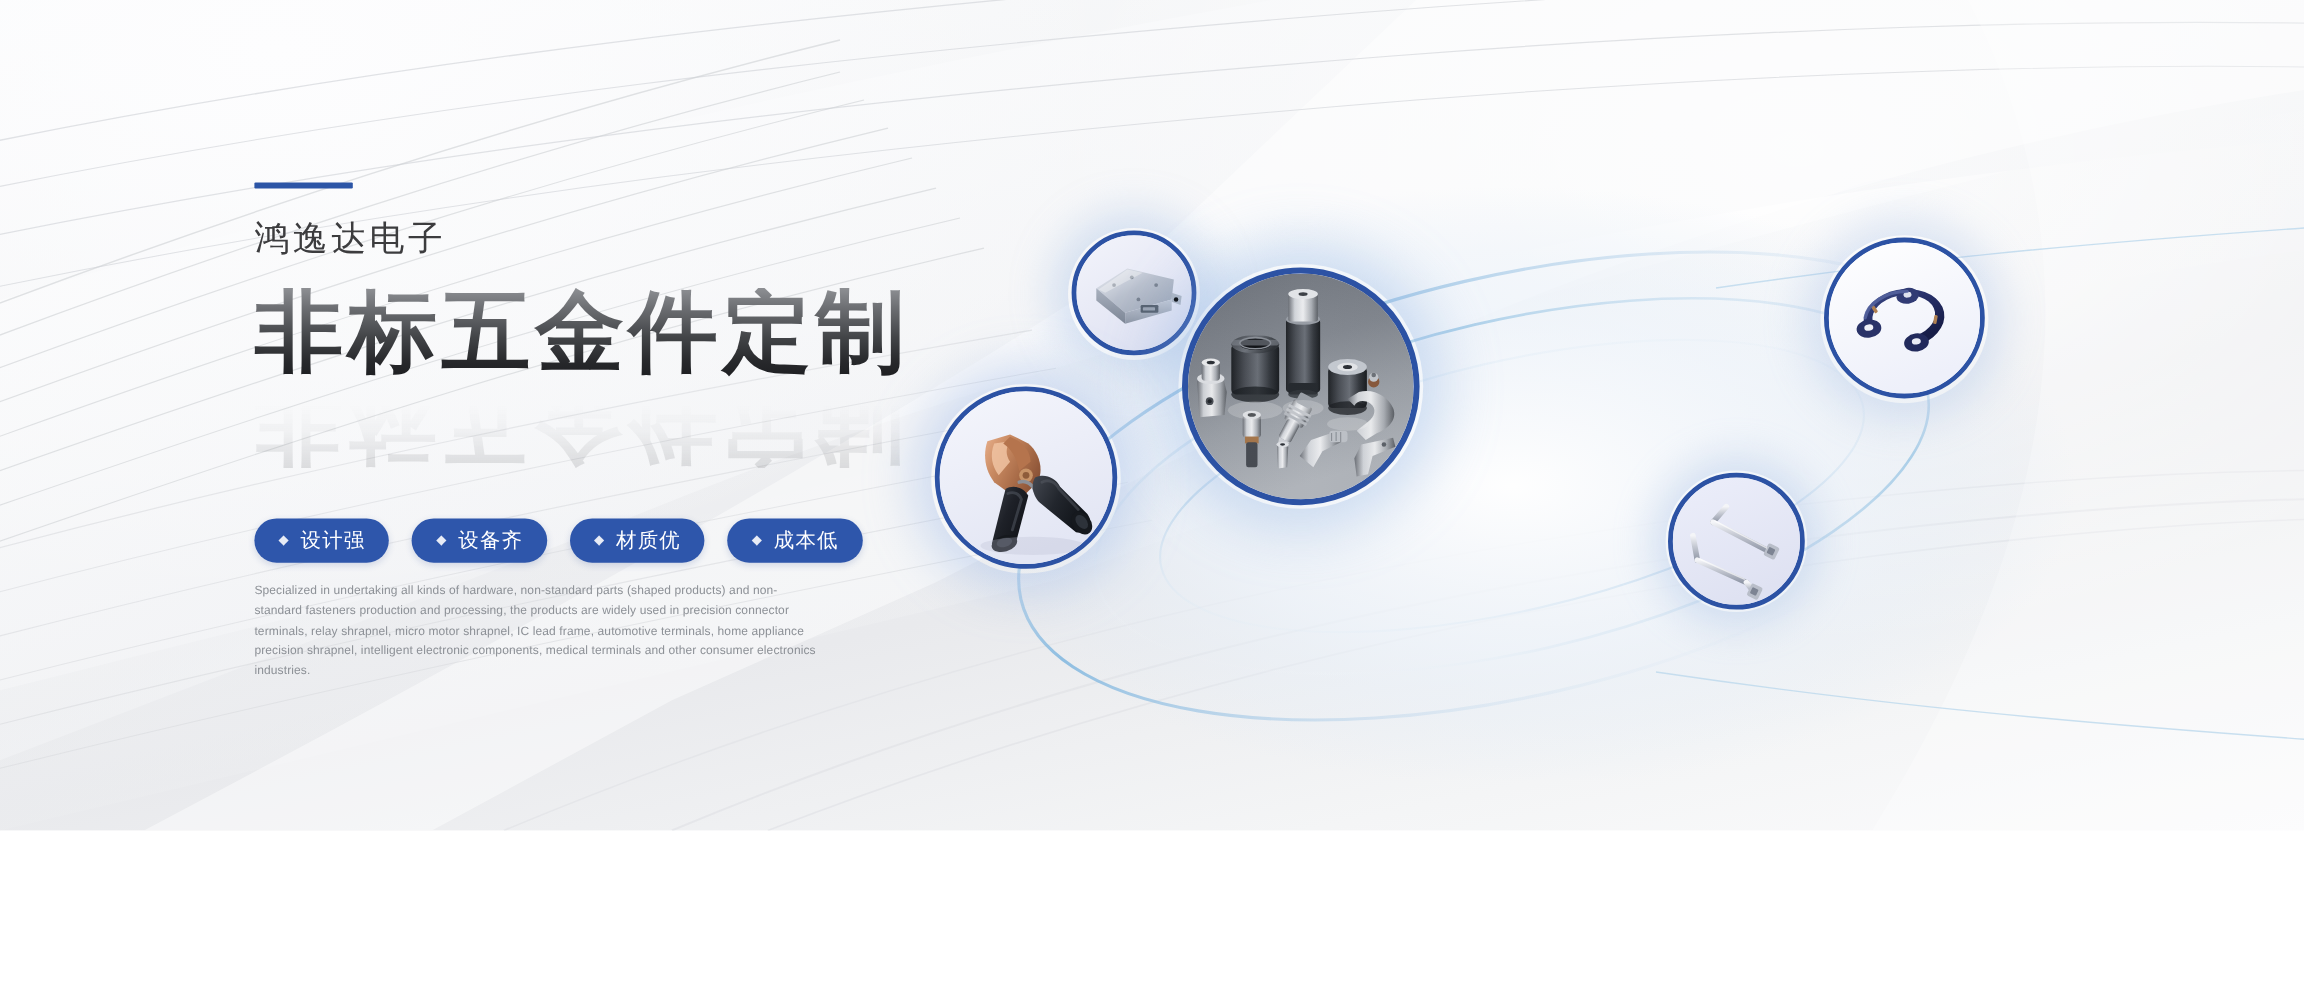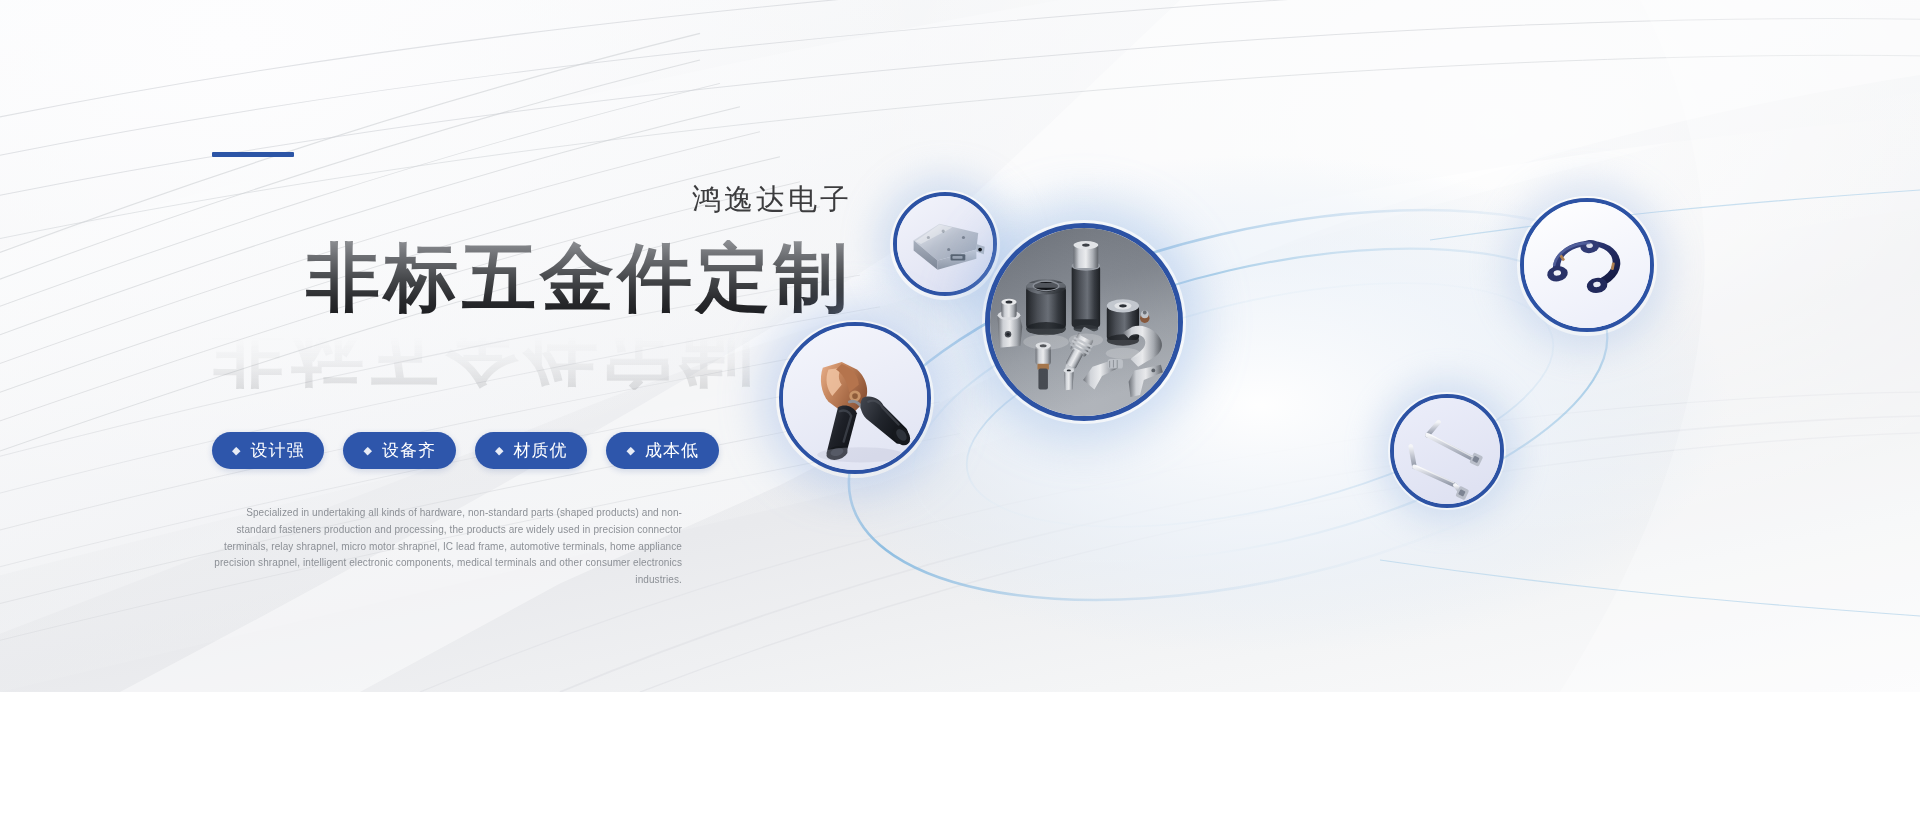--- a/index.html
+++ b/index.html
@@ -10,21 +10,20 @@
     background:#ffffff;
   }
   .banner{
     position:relative;
     width:1920px; height:692px;
     overflow:hidden;
     background:
       radial-gradient(ellipse 900px 600px at 78% 18%, #ffffff 0%, rgba(255,255,255,0) 70%),
       radial-gradient(ellipse 1100px 700px at 12% 6%, #fdfdfe 0%, rgba(253,253,254,0) 65%),
       linear-gradient(168deg,#fafbfc 0%, #f1f2f4 38%, #e9eaed 62%, #f4f5f6 84%, #fbfbfc 100%);
-    text-align: right;
   }
 
   
   .sweep{position:absolute; inset:0; pointer-events:none;}
   .sweep svg{width:100%;height:100%;display:block;}
 
   
   .content{
     position:absolute; left:212px; top:152px; width:640px;
   }
@@ -63,21 +62,21 @@
     display:flex; align-items:center; gap:9px;
     height:37px; padding:0 20px;
     background:#2e56ab; border-radius:19px;
     color:#fff; font-size:17px; letter-spacing:1px;
     white-space:nowrap;
     box-shadow:0 2px 6px rgba(40,70,150,.18);
   }
   .badge .dia{ font-size:11px; color:#e8ecf6; line-height:1; }
 
   .desc{
-    margin-top:36px; width:470px;
+    margin-top:16px; width:470px;
     font-size:10px; line-height:1.68; color:#8c9096;
     letter-spacing:.1px;
     font-family:"Liberation Sans","DejaVu Sans",sans-serif;
   }
 
   
   .visual{ position:absolute; left:740px; top:130px; width:1180px; height:520px; }
   .visual svg{ position:absolute; inset:0; width:100%; height:100%; }
 
   .node{

